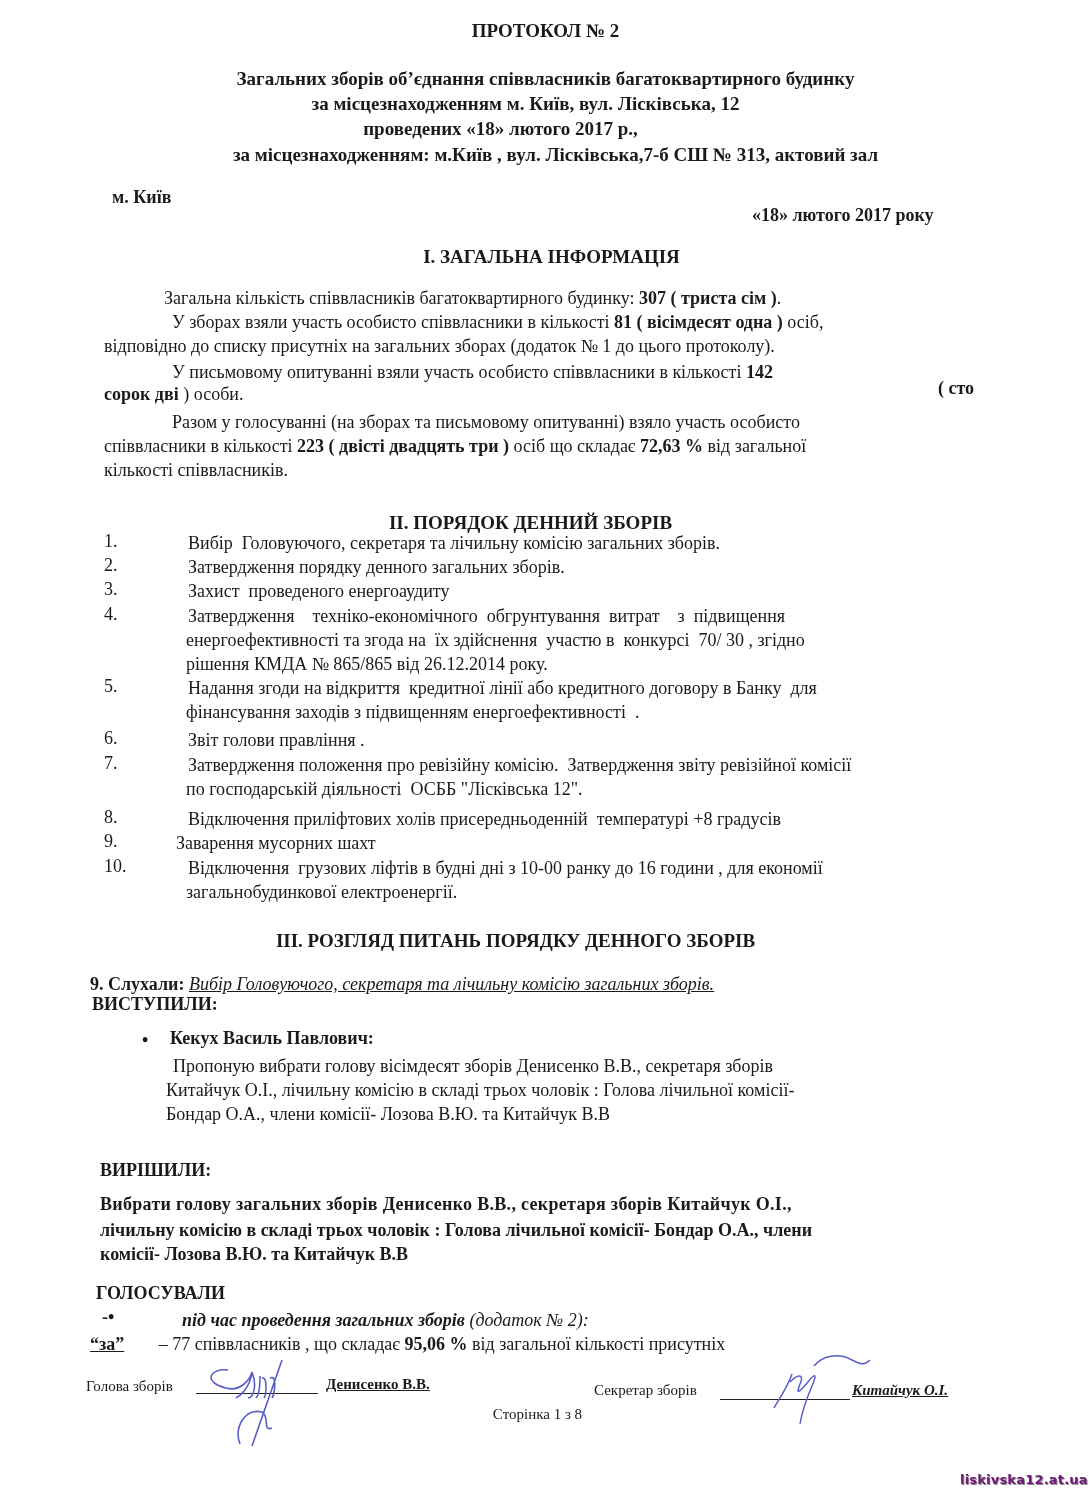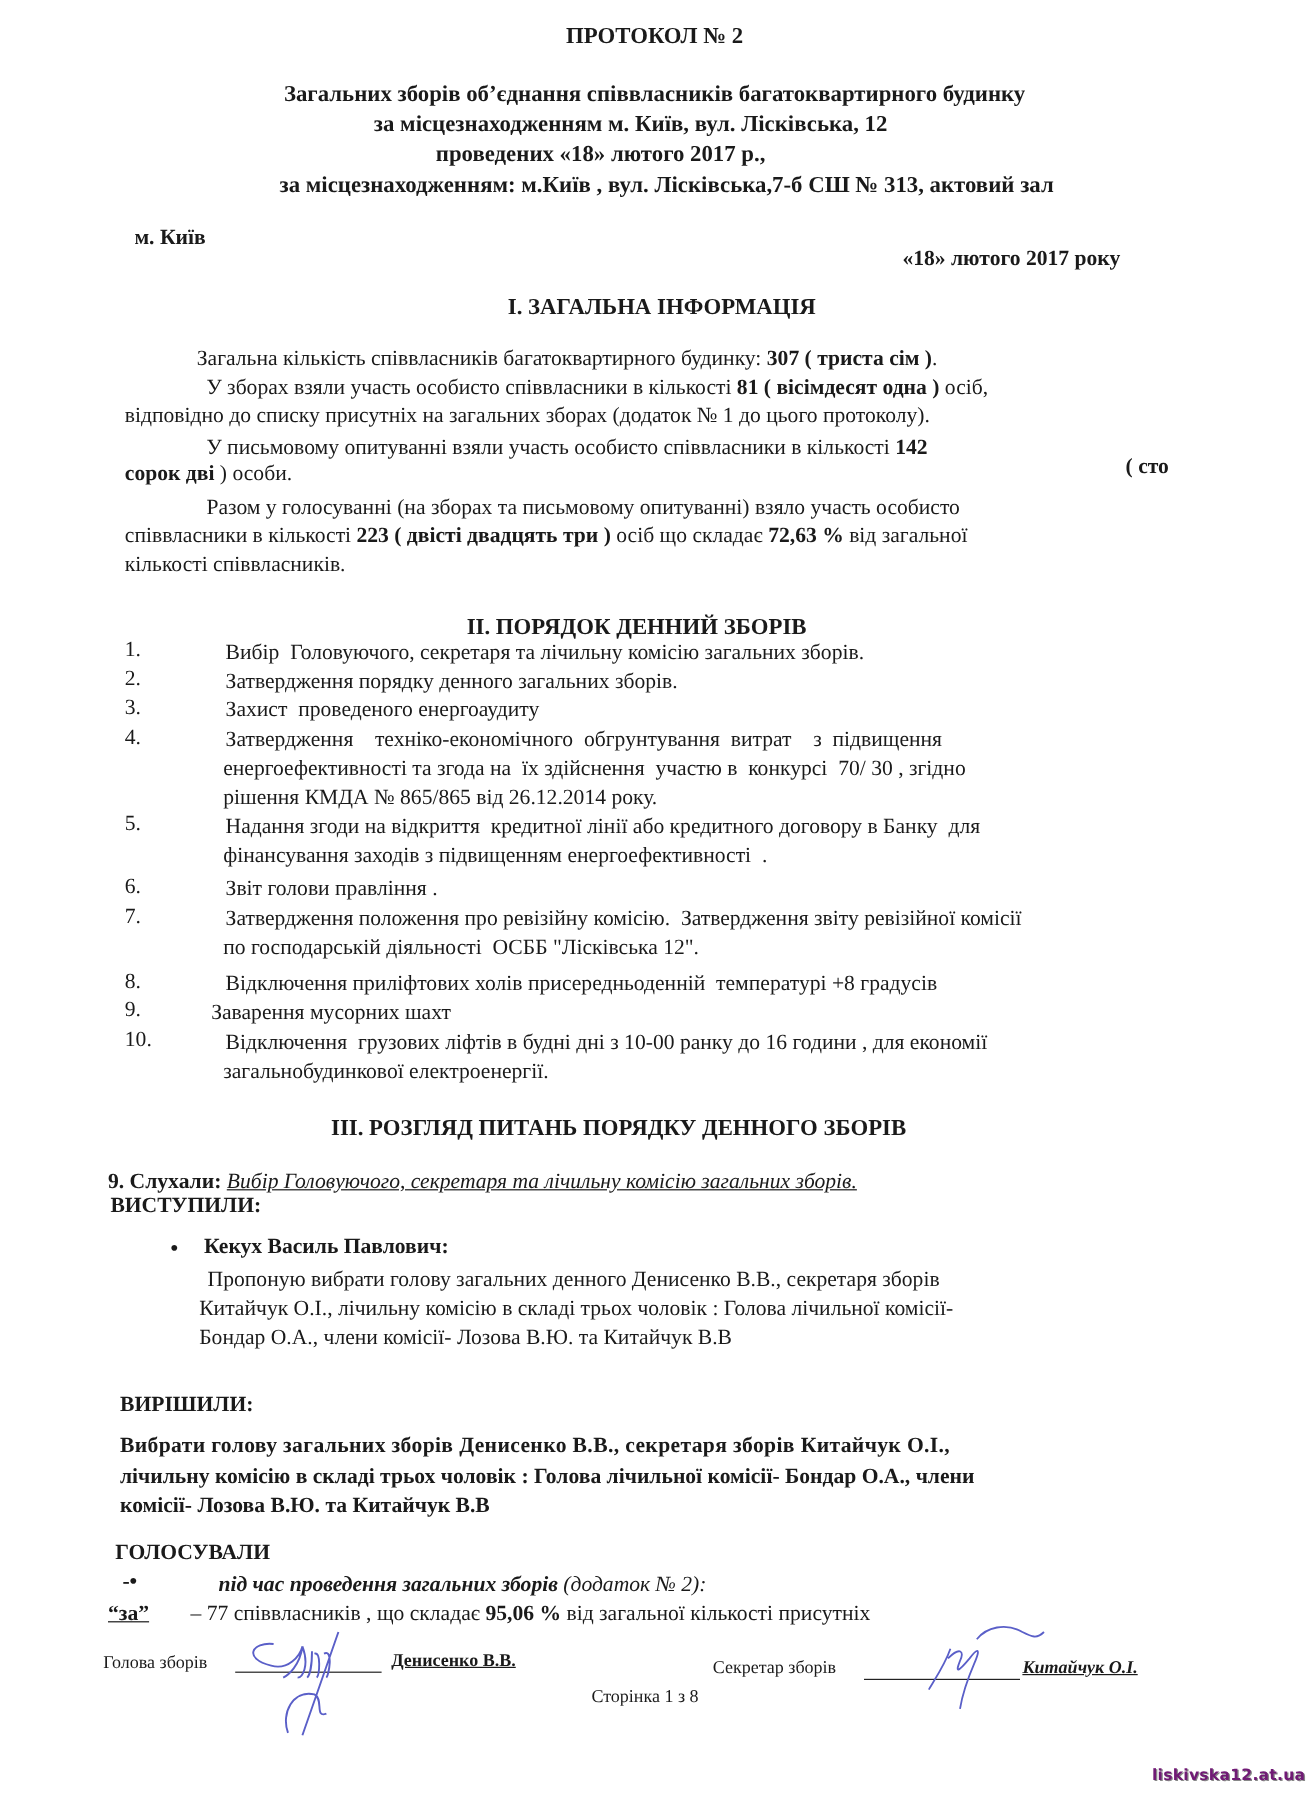--- a/index.html
+++ b/index.html
@@ -89,21 +89,21 @@
 
 <div class="abs center t19 b" style="top:930px; left:-30px;">ІІІ. РОЗГЛЯД ПИТАНЬ ПОРЯДКУ ДЕННОГО ЗБОРІВ</div>
 
 <div class="abs t18" style="top:974px; left:90px;">
   <span class="b">9. Слухали:</span> <span class="i u">Вибір  Головуючого, секретаря та лічильну комісію загальних зборів.</span>
 </div>
 <div class="abs t18 b" style="top:994px; left:92px;">ВИСТУПИЛИ:</div>
 
 <div class="abs t18 b" style="top:1030px; left:142px;">•</div>
 <div class="abs t18 b" style="top:1028px; left:170px;">Кекух Василь Павлович:</div>
-<div class="abs t18" style="top:1056px; left:173px;">Пропоную  вибрати голову загальних денного Денисенко В.В., секретаря зборів</div>
+<div class="abs t18" style="top:1056px; left:173px;">Пропоную  вибрати голову вісімдесят зборів Денисенко В.В., секретаря зборів</div>
 <div class="abs t18" style="top:1080px; left:166px;">Китайчук О.І., лічильну комісію в складі трьох чоловік : Голова лічильної комісії-</div>
 <div class="abs t18" style="top:1104px; left:166px;">Бондар О.А., члени комісії- Лозова В.Ю. та Китайчук В.В</div>
 
 <div class="abs t18 b" style="top:1160px; left:100px;">ВИРІШИЛИ:</div>
 <div class="abs t18 b" style="top:1194px; left:100px; letter-spacing:0.3px;">Вибрати голову загальних зборів Денисенко В.В., секретаря зборів Китайчук О.І.,</div>
 <div class="abs t18 b" style="top:1220px; left:100px;">лічильну комісію в складі трьох чоловік : Голова лічильної комісії- Бондар О.А., члени</div>
 <div class="abs t18 b" style="top:1244px; left:100px;">комісії- Лозова В.Ю. та Китайчук В.В</div>
 
 <div class="abs t18 b" style="top:1283px; left:96px;">ГОЛОСУВАЛИ</div>
 <div class="abs t18 b" style="top:1307px; left:102px;">-•</div>

